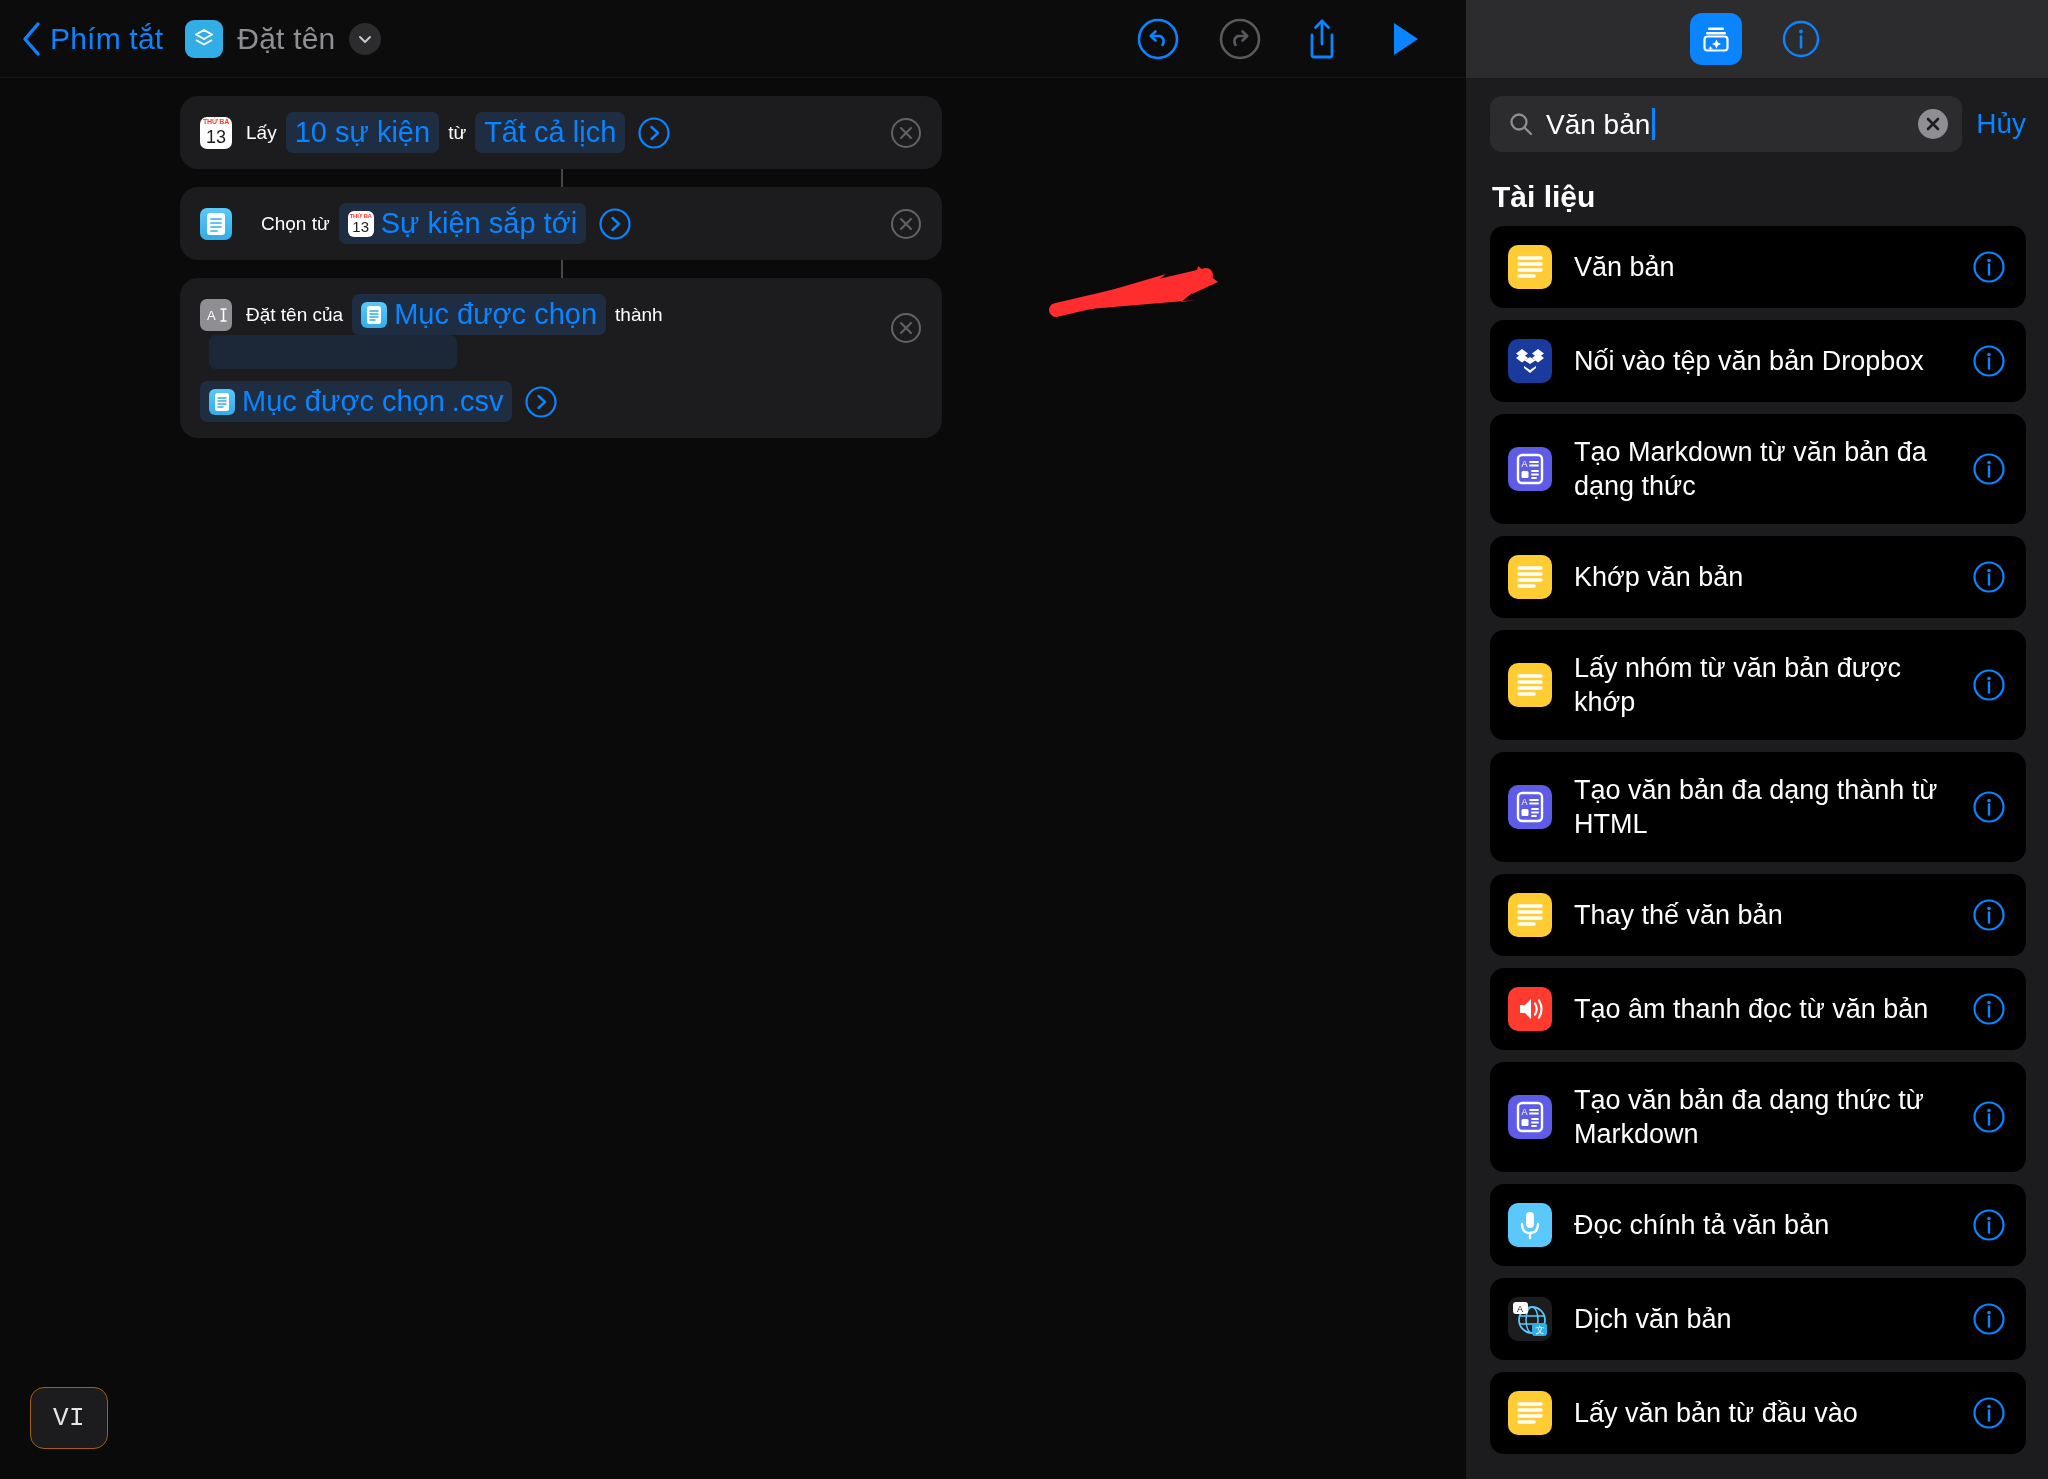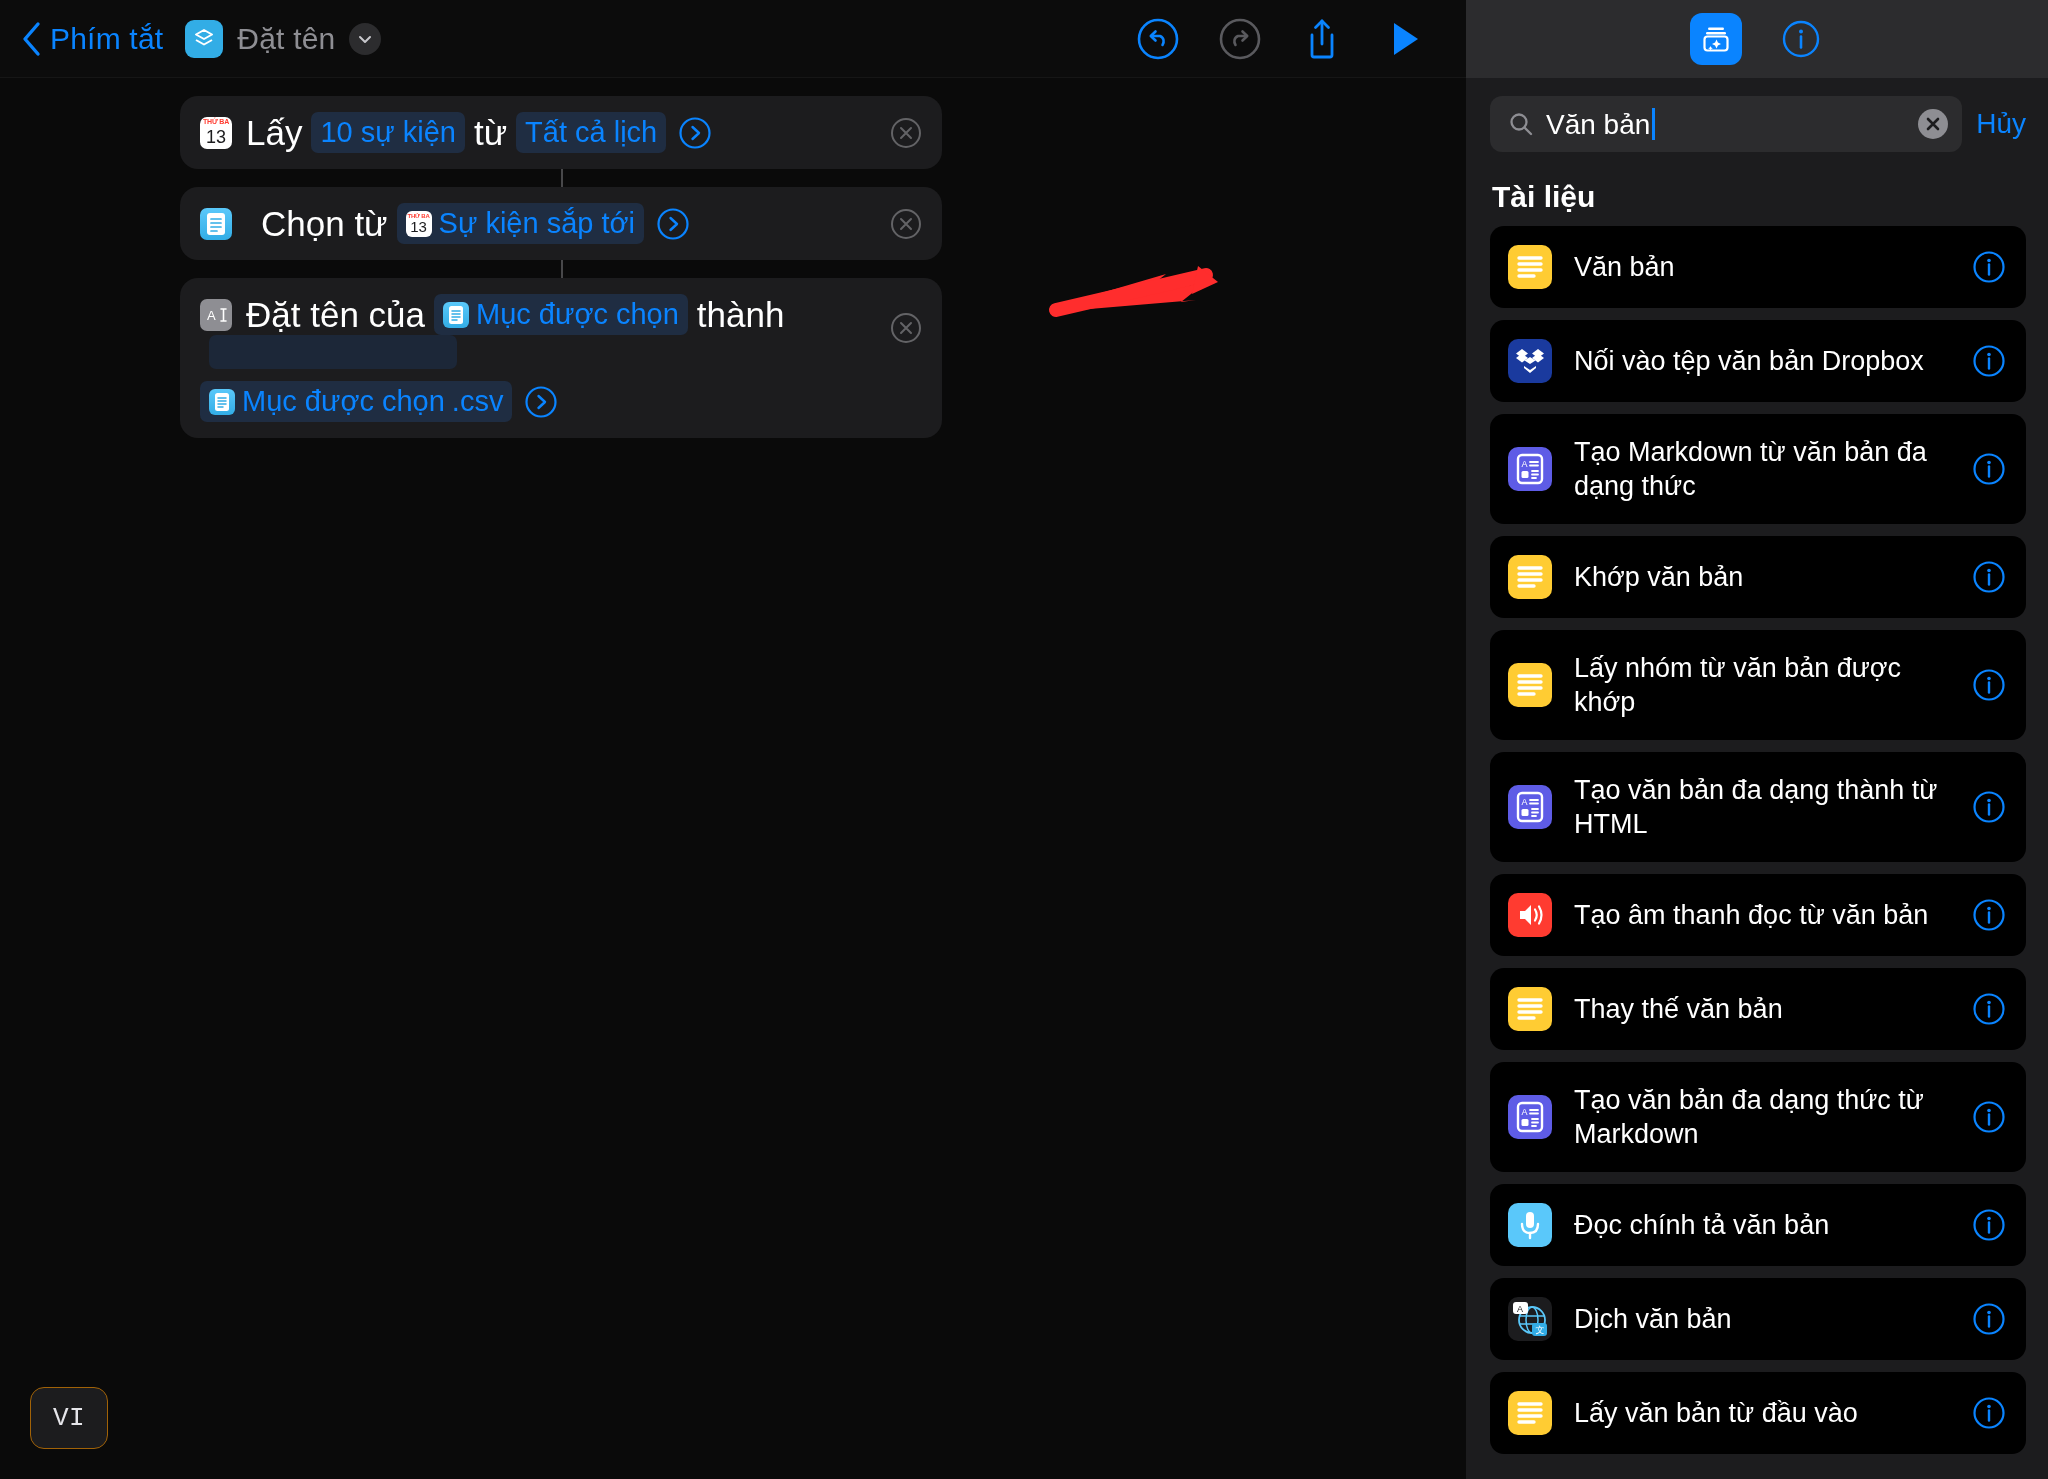--- a/index.html
+++ b/index.html
@@ -56,21 +56,21 @@
   .app-icon svg { display:block; }
   .icon-cal { background: #ffffff; position: relative; }
   .icon-cal .cal-top { position:absolute; top:0; left:0; right:0; height:10px; display:flex; align-items:center; justify-content:center; }
   .icon-cal .cal-top span { font-size: 7px; color:#ff3b30; font-weight: 700; letter-spacing: -0.2px; line-height:1; }
   .icon-cal .cal-day { position:absolute; top: 9px; left:0; right:0; text-align:center; font-size: 18px; color:#1c1c1e; font-weight: 500; line-height: 22px; }
   .icon-cal-sm { width: 26px; height: 26px; border-radius: 6px; flex:0 0 26px; }
   .icon-cal-sm .cal-top span { font-size: 6px; }
   .icon-cal-sm .cal-day { top: 7px; font-size: 15px; line-height: 18px; }
   .icon-list { background: linear-gradient(#5ac8fa,#32ade6); }
   .icon-ai { background: #8e8e93; }
-  .word { color: #fff; font-size: 35px; padding: 0 9px; white-space: nowrap; }
+  .word { color: #fff; font-size: 19px; padding: 0 9px; white-space: nowrap; }
   .word:first-child { padding-left: 0; }
   .token {
     color: #0a84ff; font-size: 29px; background: #1f2d42; border-radius: 7px;
     padding: 4px 9px; white-space: nowrap; display:inline-flex; align-items:center; gap: 7px;
   }
   .token .tok-txt { color:#0a84ff; }
   .arrow-btn { width: 34px; height: 34px; margin-left: 12px; flex:0 0 34px; }
   .arrow-btn svg { display:block; }
   .x-btn { position:absolute; right: 20px; top: 50%; transform: translateY(-50%); width: 32px; height: 32px; }
   .card.tall .x-btn { top: 34px; transform:none; }
@@ -456,44 +456,44 @@
         <span class="rinfo">
           <svg viewBox="0 0 34 34">
               <circle cx="17" cy="17" r="14.5" fill="none" stroke="#0a84ff" stroke-width="2.2"></circle>
               <circle cx="17" cy="10.5" r="1.8" fill="#0a84ff"></circle>
               <path d="M17 14.5 L17 24.5" stroke="#0a84ff" stroke-width="2.4" stroke-linecap="round"></path>
             </svg>
         </span>
       </div>
 
       <div class="row">
+        <span class="ricon ic-yellow">
+          <svg viewBox="0 0 44 44">
+              <path d="M11 13 H33 M11 19 H33 M11 25 H33 M11 31 H26" stroke="#fff" stroke-width="3.4" stroke-linecap="round"></path>
+            </svg>
+        </span>
+        <span class="rlabel">Thay thế văn bản</span>
+        <span class="rinfo">
+          <svg viewBox="0 0 34 34">
+              <circle cx="17" cy="17" r="14.5" fill="none" stroke="#0a84ff" stroke-width="2.2"></circle>
+              <circle cx="17" cy="10.5" r="1.8" fill="#0a84ff"></circle>
+              <path d="M17 14.5 L17 24.5" stroke="#0a84ff" stroke-width="2.4" stroke-linecap="round"></path>
+            </svg>
+        </span>
+      </div>
+
+      <div class="row">
         <span class="ricon ic-red">
           <svg viewBox="0 0 44 44">
             <path d="M12 18 H17 L23 12 L23 32 L17 26 H12 Z" fill="#fff"></path>
             <path d="M27 16.5 Q30.5 22 27 27.5" fill="none" stroke="#fff" stroke-width="2.2" stroke-linecap="round"></path>
             <path d="M31 13.5 Q36 22 31 30.5" fill="none" stroke="#fff" stroke-width="2.2" stroke-linecap="round"></path>
           </svg>
         </span>
         <span class="rlabel">Tạo âm thanh đọc từ văn bản</span>
-        <span class="rinfo">
-          <svg viewBox="0 0 34 34">
-              <circle cx="17" cy="17" r="14.5" fill="none" stroke="#0a84ff" stroke-width="2.2"></circle>
-              <circle cx="17" cy="10.5" r="1.8" fill="#0a84ff"></circle>
-              <path d="M17 14.5 L17 24.5" stroke="#0a84ff" stroke-width="2.4" stroke-linecap="round"></path>
-            </svg>
-        </span>
-      </div>
-
-      <div class="row">
-        <span class="ricon ic-yellow">
-          <svg viewBox="0 0 44 44">
-              <path d="M11 13 H33 M11 19 H33 M11 25 H33 M11 31 H26" stroke="#fff" stroke-width="3.4" stroke-linecap="round"></path>
-            </svg>
-        </span>
-        <span class="rlabel">Thay thế văn bản</span>
         <span class="rinfo">
           <svg viewBox="0 0 34 34">
               <circle cx="17" cy="17" r="14.5" fill="none" stroke="#0a84ff" stroke-width="2.2"></circle>
               <circle cx="17" cy="10.5" r="1.8" fill="#0a84ff"></circle>
               <path d="M17 14.5 L17 24.5" stroke="#0a84ff" stroke-width="2.4" stroke-linecap="round"></path>
             </svg>
         </span>
       </div>
 
       <div class="row two">

